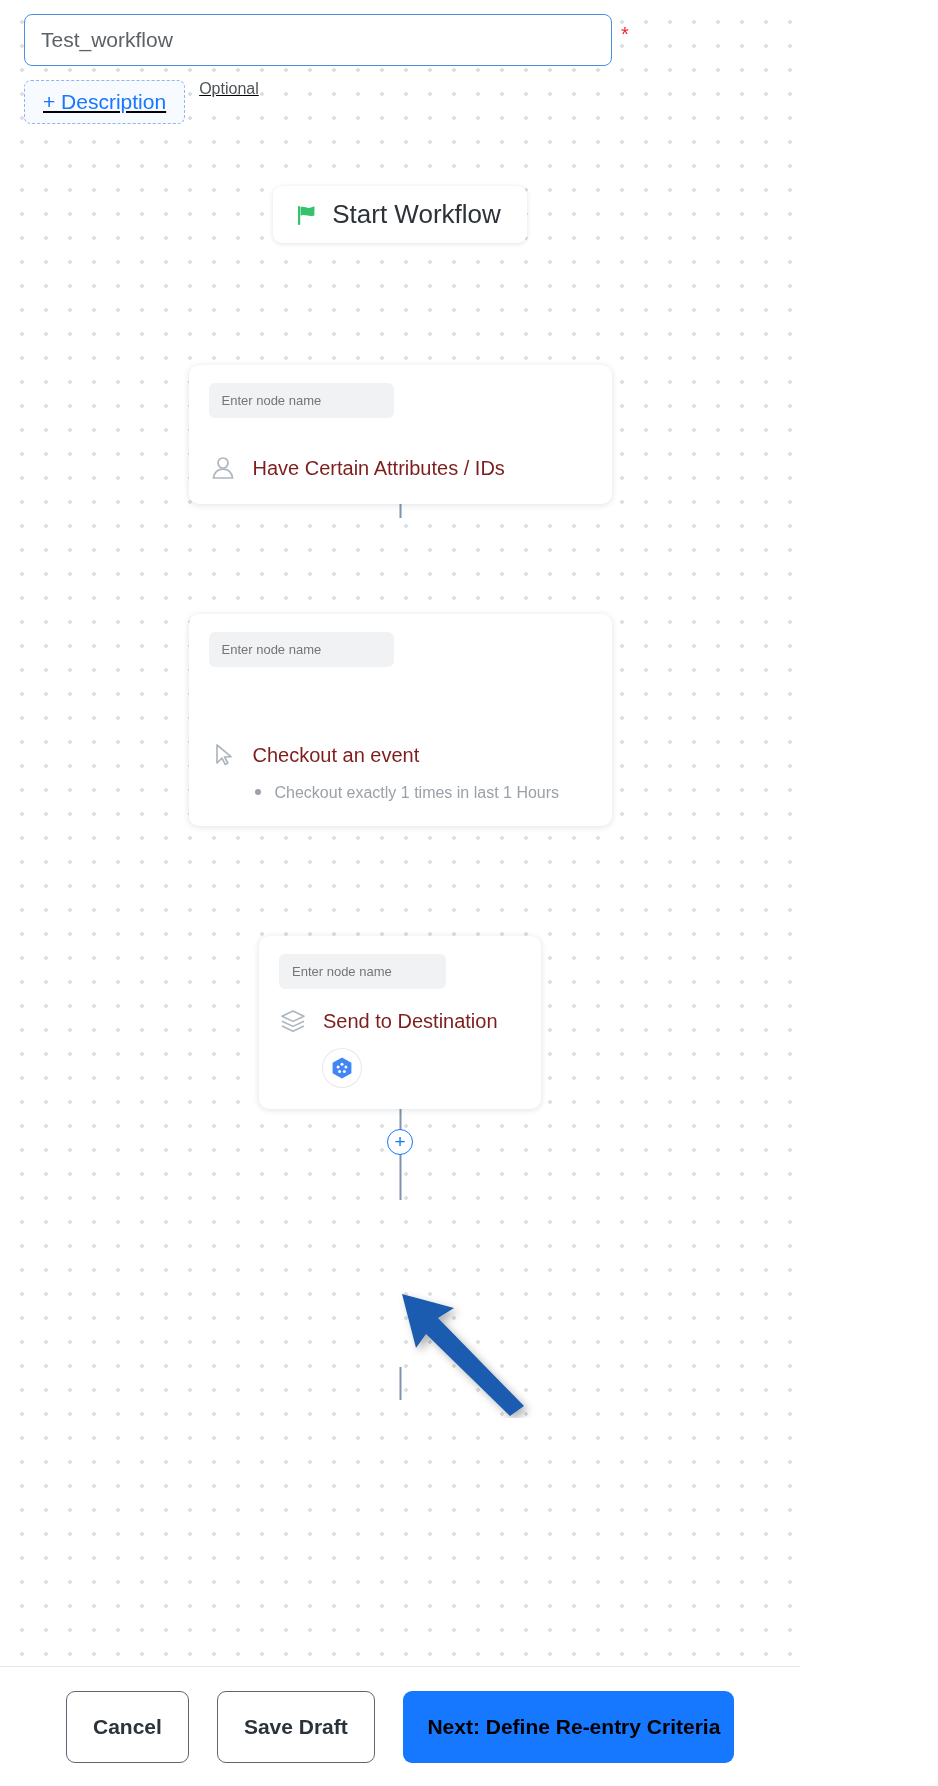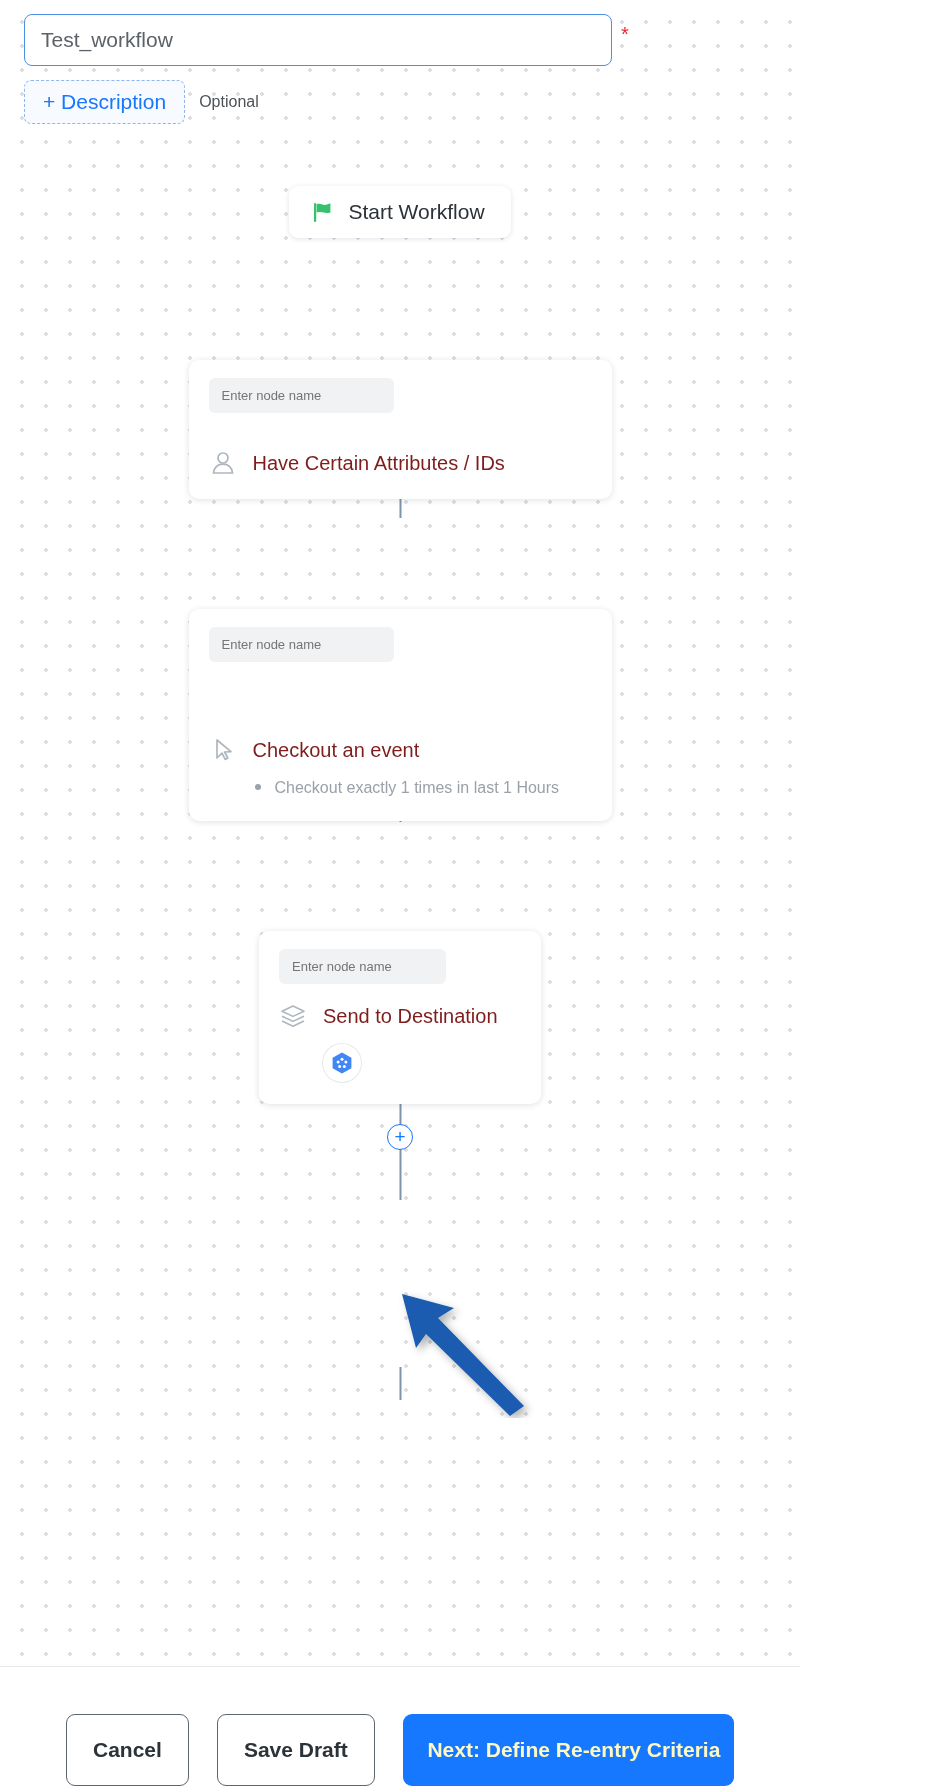--- a/index.html
+++ b/index.html
@@ -61,22 +61,22 @@
     color: #f5222d;
     font-size: 20px;
     line-height: 1;
     margin-left: 9px;
     margin-top: 10px;
     font-family: "Liberation Sans", sans-serif;
   }
 
   .desc-row {
     display: flex;
-    align-items: center;
     margin-top: 14px;
+    text-decoration: underline;
   }
 
   .desc-button {
     border: 1.4px dashed #91b6ef;
     border-radius: 7px;
     background: #f7faff;
     color: #1677ff;
     font-size: 21px;
     font-family: "Liberation Sans", sans-serif;
     padding: 9px 18px;
@@ -118,21 +118,21 @@
     background: #ffffff;
     border-radius: 9px;
     box-shadow: 0 1px 5px rgba(20,40,70,0.13);
     padding: 13px 26px 13px 20px;
     display: flex;
     align-items: center;
     gap: 13px;
   }
 
   .start-label {
-    font-size: 21px;
+    font-size: 26px;
     color: #2b3238;
   }
 
   .flag-icon { display: block; }
 
   
   .card {
     background: #ffffff;
     border-radius: 10px;
     box-shadow: 0 1px 6px rgba(20,40,70,0.14);
@@ -247,21 +247,21 @@
     pointer-events: none;
   }
 
   
   .footer {
     flex: 0 0 auto;
     height: 120px;
     border-top: 1px solid #e6e9ec;
     background: #ffffff;
     display: flex;
-    align-items: flex-end;
+    align-items: center;
     padding: 0 66px;
     gap: 28px;
   }
 
   .btn {
     font-family: "Liberation Sans", sans-serif;
     font-weight: bold;
     border-radius: 9px;
     cursor: pointer;
     font-size: 21px;
@@ -274,21 +274,21 @@
   .btn-secondary {
     background: #ffffff;
     border: 1.4px solid #5c6670;
     color: #2b3238;
     padding: 0 26px;
   }
 
   .btn-primary {
     background: #1677ff;
     border: none;
-    color: #fef9c3;
+    color: #000000;
     flex: 1 1 auto;
     padding-left: 11px;
   }
 </style>
 </head>
 <body>
 
 <div class="app">
 
   <div class="canvas">

